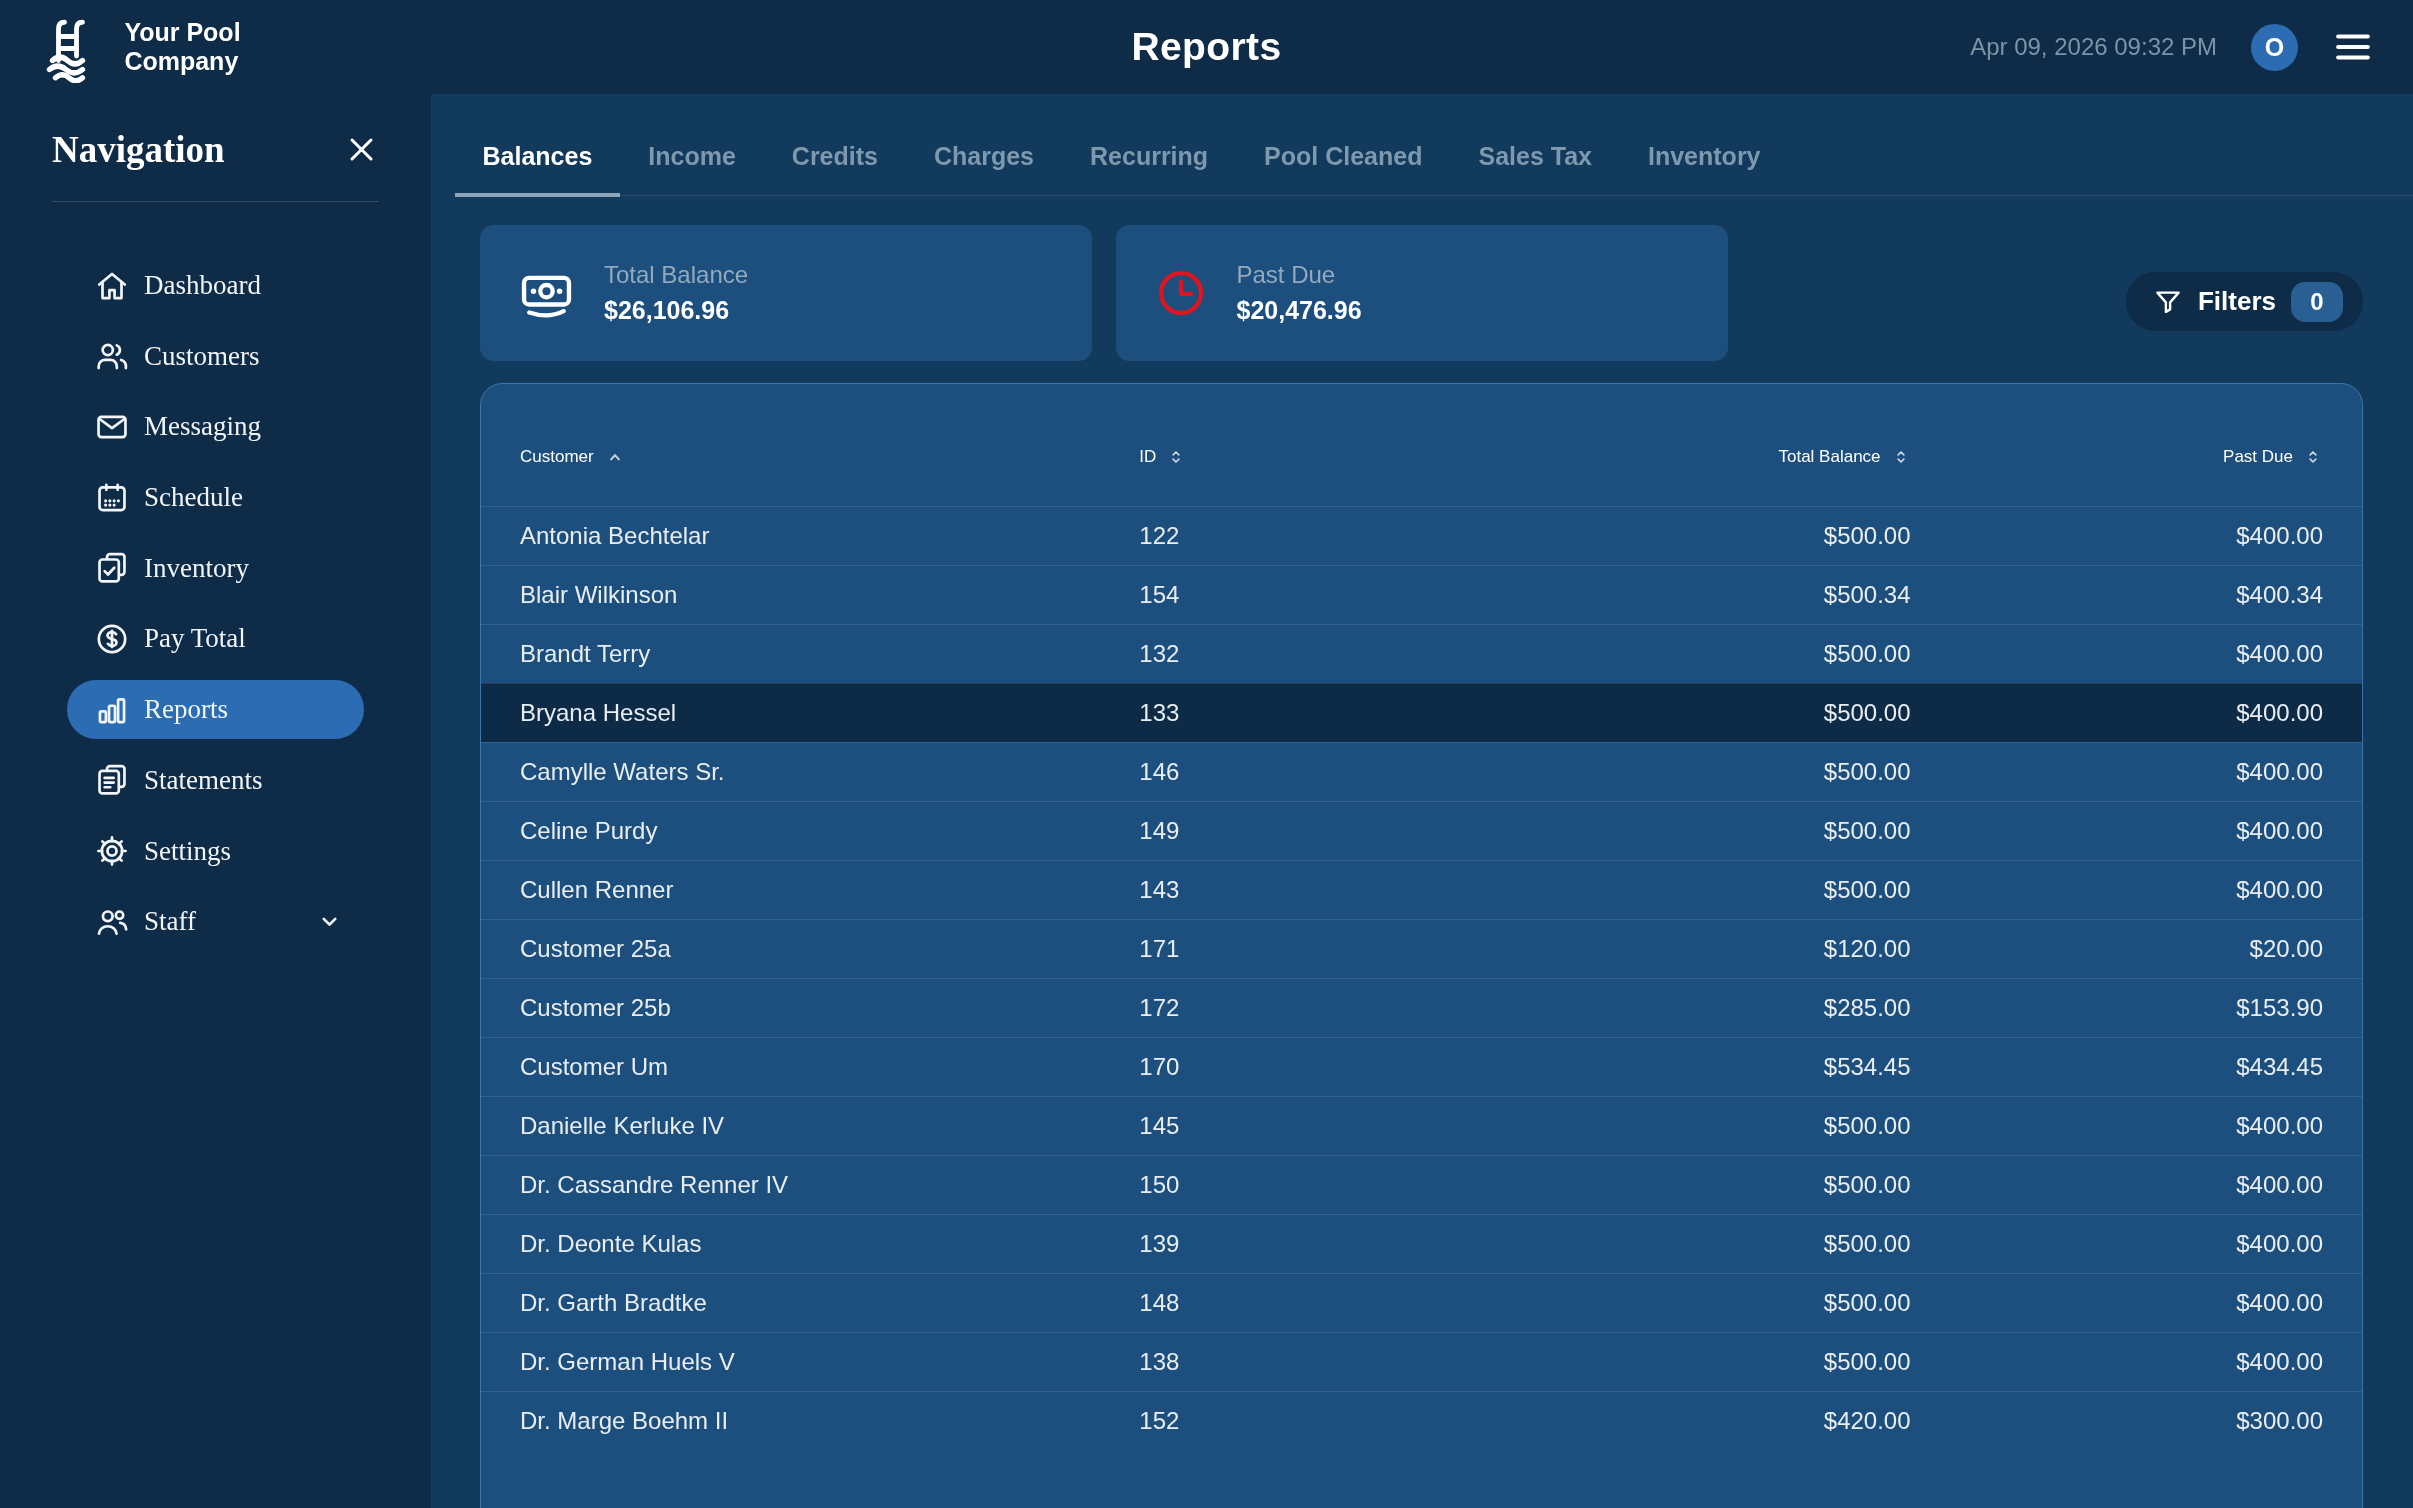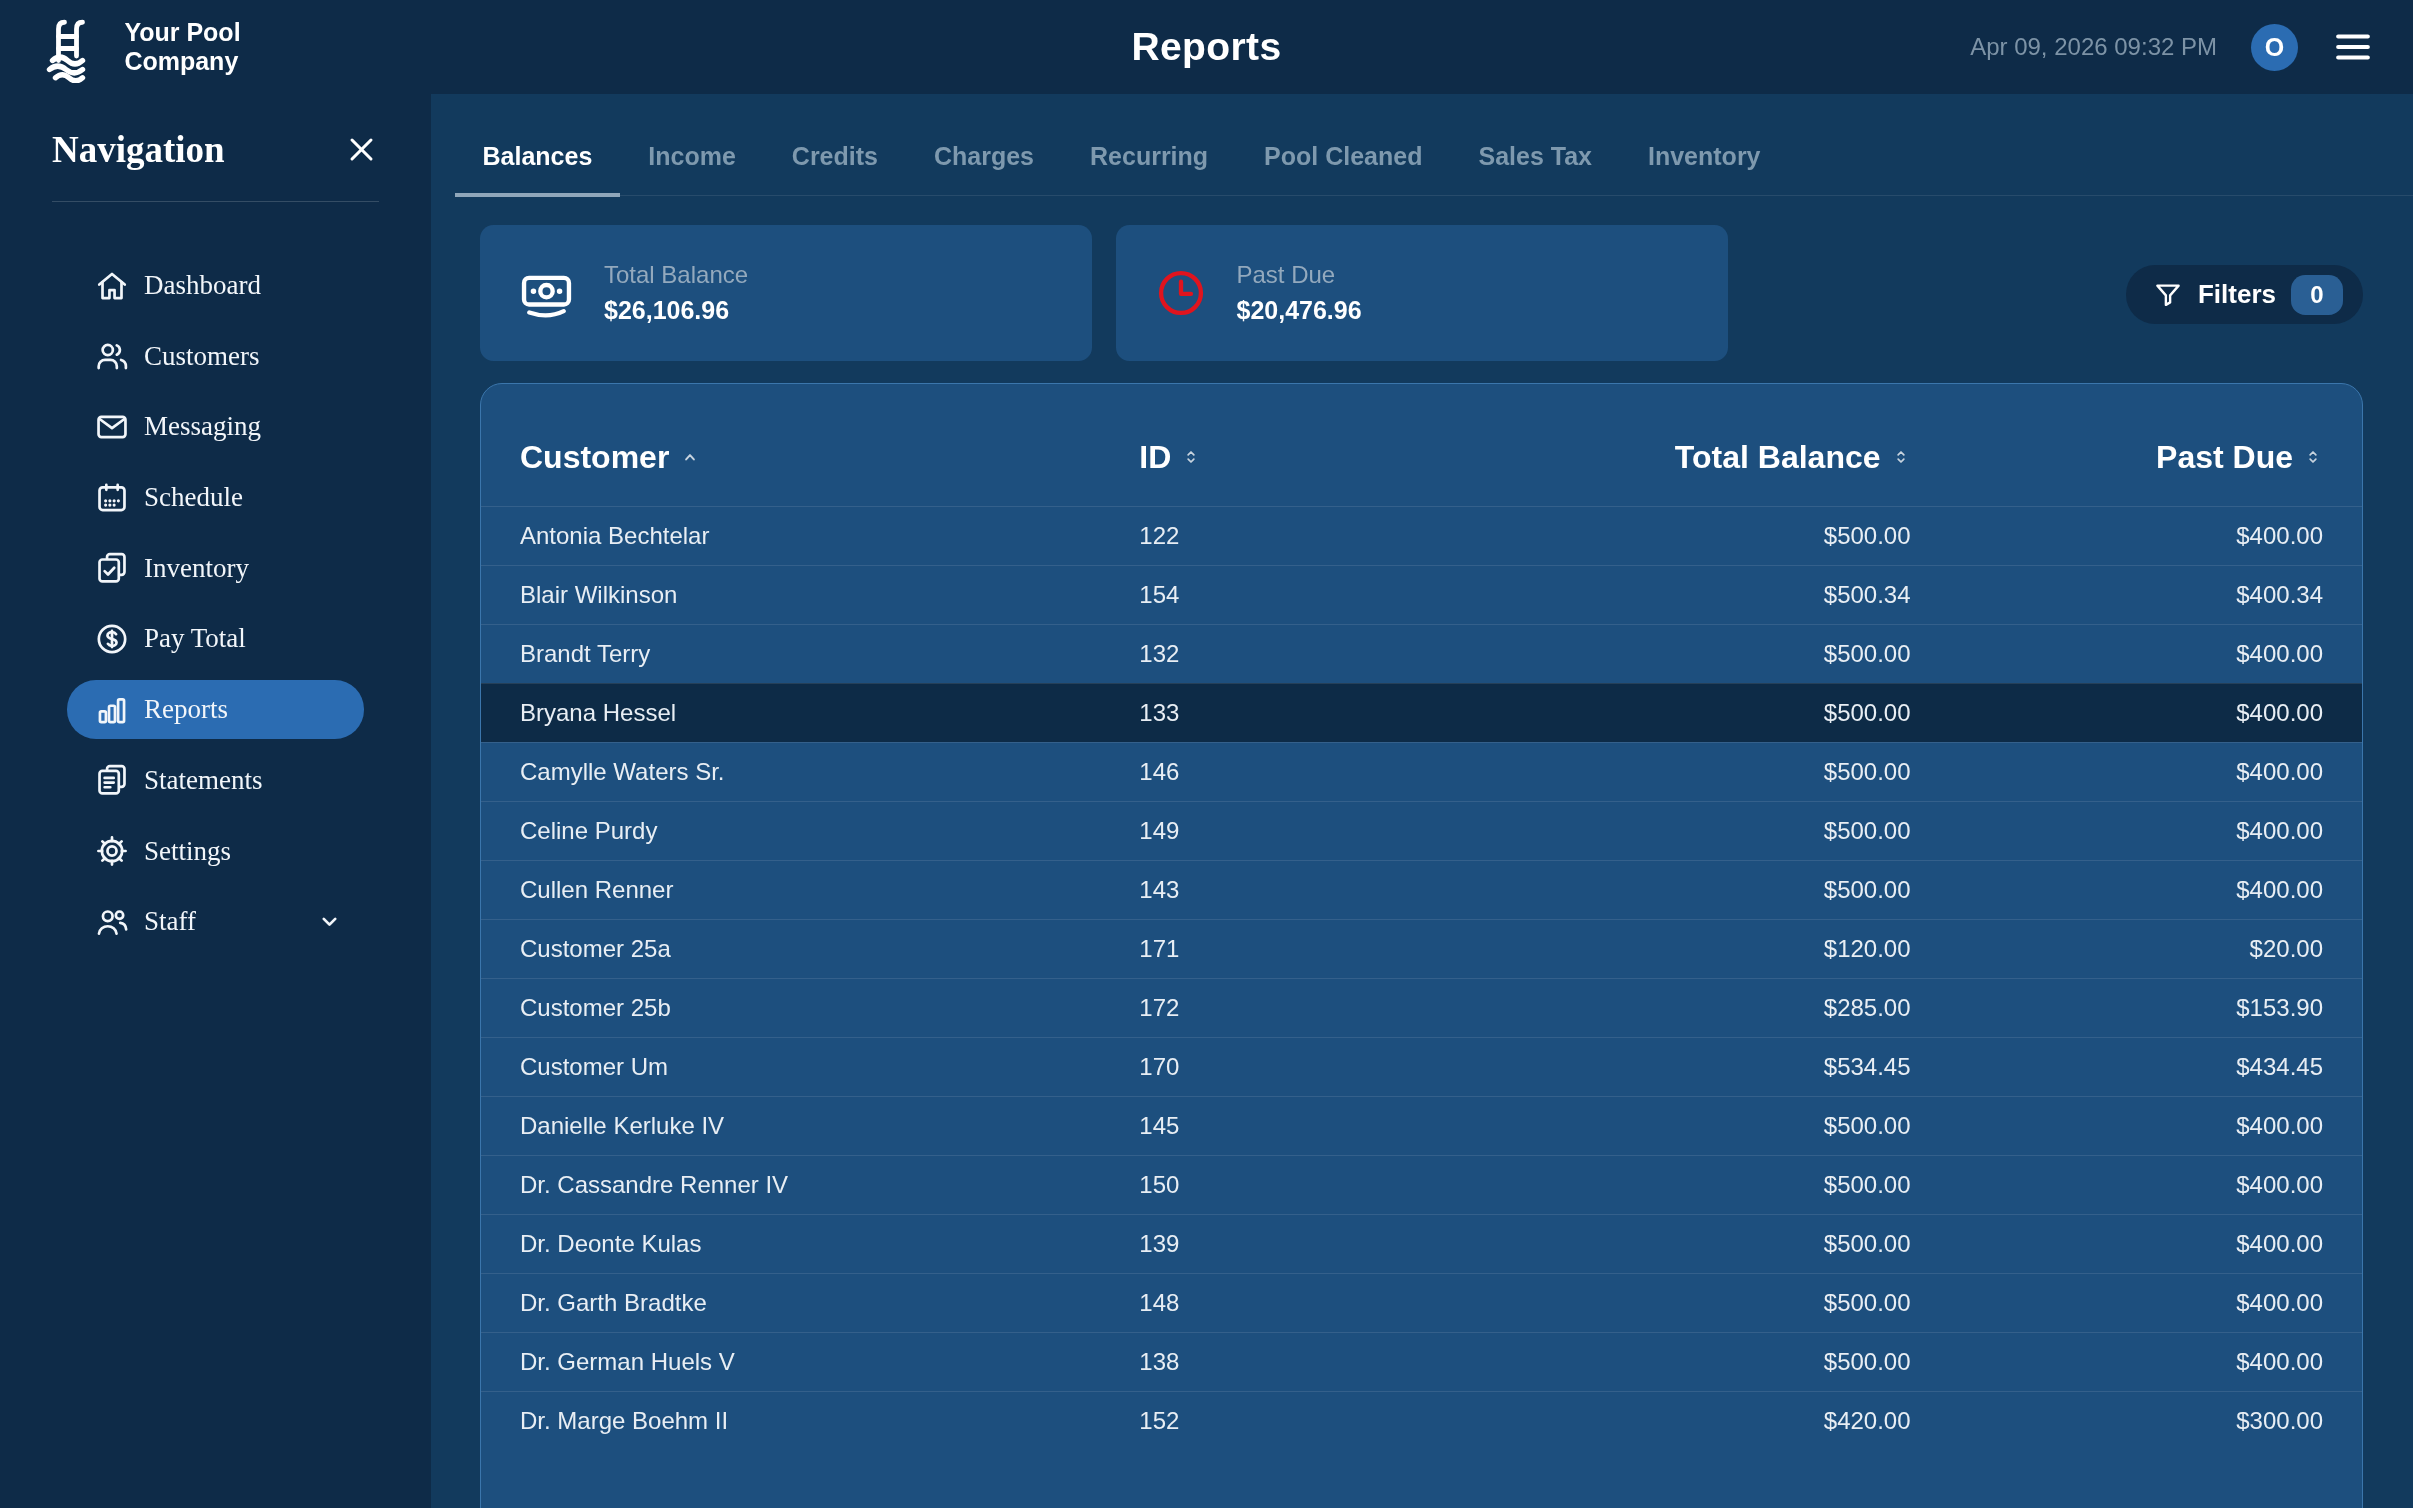--- a/index.html
+++ b/index.html
@@ -72,21 +72,21 @@
   .summary-card {
     width:612px; height:136px; border-radius:13.4px;
     background:var(--panel-bg,#1D4F7E);
     display:flex; align-items:center; padding-left:39px; gap:30px;
   }
   .card-label { font-size:24px; color:var(--muted,#93A9BD); }
   .card-value { font-size:25px; font-weight:bold; color:#fff; margin-top:6.7px; }
   .card-icon.danger { color:var(--danger,#E0141E); }
 
   .filters-btn {
-    position:absolute; right:0; top:40px; height:59px;
+    position:absolute; right:0; top:47px; height:59px;
     background:var(--chrome-bg,#0E2B48); border-radius:29px;
     display:inline-flex; align-items:center; gap:15px;
     padding:0 20px 0 27px; cursor:pointer;
     font-size:26px; font-weight:bold; color:#fff;
   }
   .filters-badge {
     min-width:52px; height:40px; border-radius:14.2px;
     background:var(--badge-bg,#2A5F94);
     display:flex; align-items:center; justify-content:center;
     font-size:24px; font-weight:bold; color:#fff;
@@ -96,21 +96,21 @@
   .table-panel {
     margin-top:22px; height:1173px; overflow:hidden;
     background:var(--panel-bg,#1D4F7E);
     border:1.7px solid var(--panel-border,#3B76AC);
     border-radius:22px 22px 0 0;
   }
   table { width:100%; border-collapse:collapse; table-layout:fixed; }
   col.c1{width:35%} col.c2{width:23%} col.c3{width:18%} col.c4{width:24%}
   thead th {
     height:122px; padding-top:25px; vertical-align:middle;
-    font-size:32px; font-weight:bold; color:#fff; text-align:left; cursor:pointer;
+    font-size:17px; font-weight:normal; color:#fff; text-align:left; cursor:pointer;
   }
   thead th .th-inner { display:inline-flex; align-items:center; gap:10px; }
   th.right, td.right { text-align:right; }
   th:first-child, td:first-child { padding-left:39px; }
   th:last-child, td:last-child { padding-right:39px; }
   tbody td {
     height:59px; font-size:24px; color:#E8EEF4;
     border-top:0.8px solid rgba(255,255,255,.10); vertical-align:middle;
   }
   tbody tr { cursor:pointer; }

